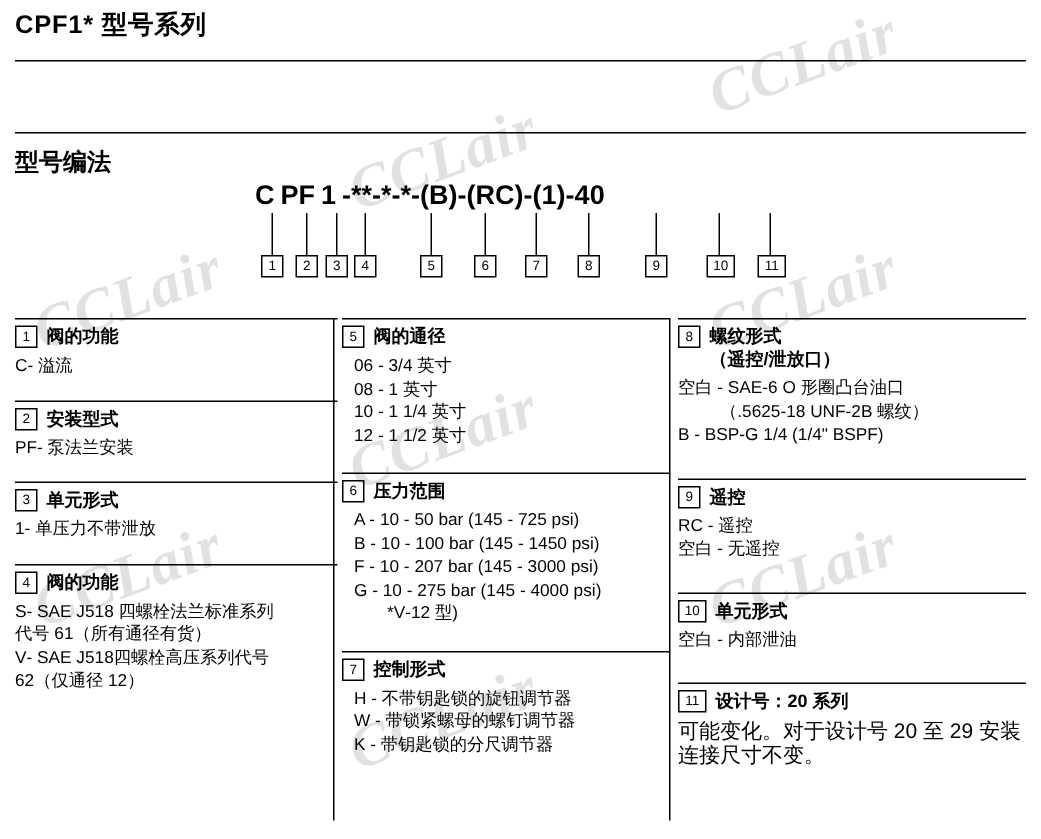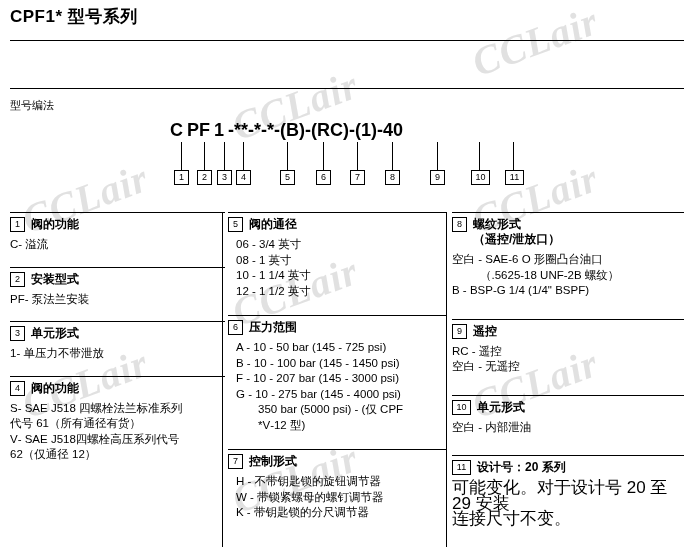--- a/index.html
+++ b/index.html
@@ -48,21 +48,21 @@
   }
   .rule {
     position:absolute; left:10px; width:674px; height:1px;
     background:#000;
   }
   .rule-top { top: 40px; }
   .rule-sec { top: 88px; }
 
   .section-title {
     position:absolute; left:10px; top:98px;
-    font-size: 11px; font-weight: normal;
+    font-size: 16px; font-weight: bold;
   }
 
   
   .codeline {
     position:absolute; left:170px; top:120px;
     font-size: 18px; font-weight: bold;
     letter-spacing: 0px;
     white-space: nowrap;
   }
   .codeline span { display:inline-block; }
@@ -98,21 +98,21 @@
   .nb {
     flex:0 0 auto;
     width:15px; height:15px; border:1px solid #000;
     font-size:9px; line-height:13px; text-align:center;
   }
   .bh-text { font-size:12px; font-weight:bold; line-height:15px; }
   .bh-sub { font-size:12px; font-weight:bold; line-height:15px; padding-left:21px; }
   .rows { padding-top:5px; font-size:11.5px; line-height:15.5px; }
   .row { white-space:nowrap; }
   .row.ind { padding-left:8px; }
-  .note { font-size:17px; line-height:15.5px; }
+  .note { font-size:14px; line-height:15.5px; }
 </style>
 </head>
 <body>
 
 <div class="page">
 
   <div class="wm wm8">CCLair</div>
   <div class="wm wm1">CCLair</div>
   <div class="wm wm2">CCLair</div>
   <div class="wm wm3">CCLair</div>
@@ -232,21 +232,20 @@
         <div class="blkline"></div>
         <div class="blkhead">
           <div class="nb">6</div>
           <div class="bh-text">压力范围</div>
         </div>
         <div class="rows">
           <div class="row ind">A ‑   10 ‑ 50 bar (145 ‑ 725 psi)</div>
           <div class="row ind">B ‑   10 ‑ 100 bar (145 ‑ 1450 psi)</div>
           <div class="row ind">F ‑   10 ‑ 207 bar (145 ‑ 3000 psi)</div>
           <div class="row ind">G ‑   10 ‑ 275 bar (145 ‑ 4000 psi)</div>
-          <div class="row" style="padding-left:30px;">350 bar (5000 psi) ‑ (仅 CPF</div>
           <div class="row" style="padding-left:30px;">*V‑12 型)</div>
         </div>
       </div>
 
       <div class="blk" style="margin-top:16px;">
         <div class="blkline"></div>
         <div class="blkhead">
           <div class="nb">7</div>
           <div class="bh-text">控制形式</div>
         </div>

